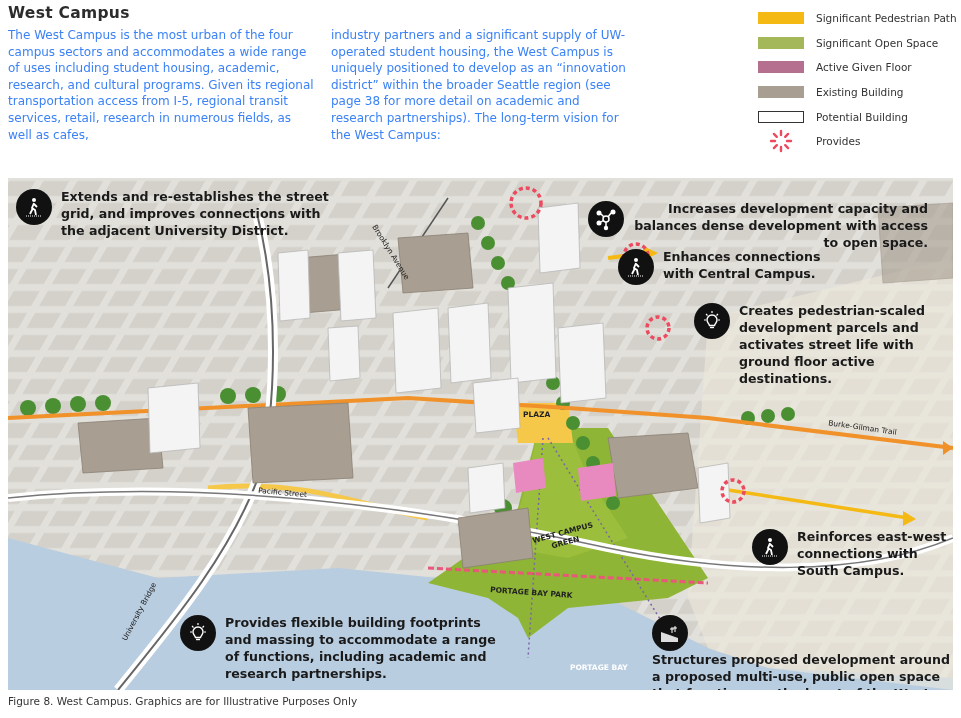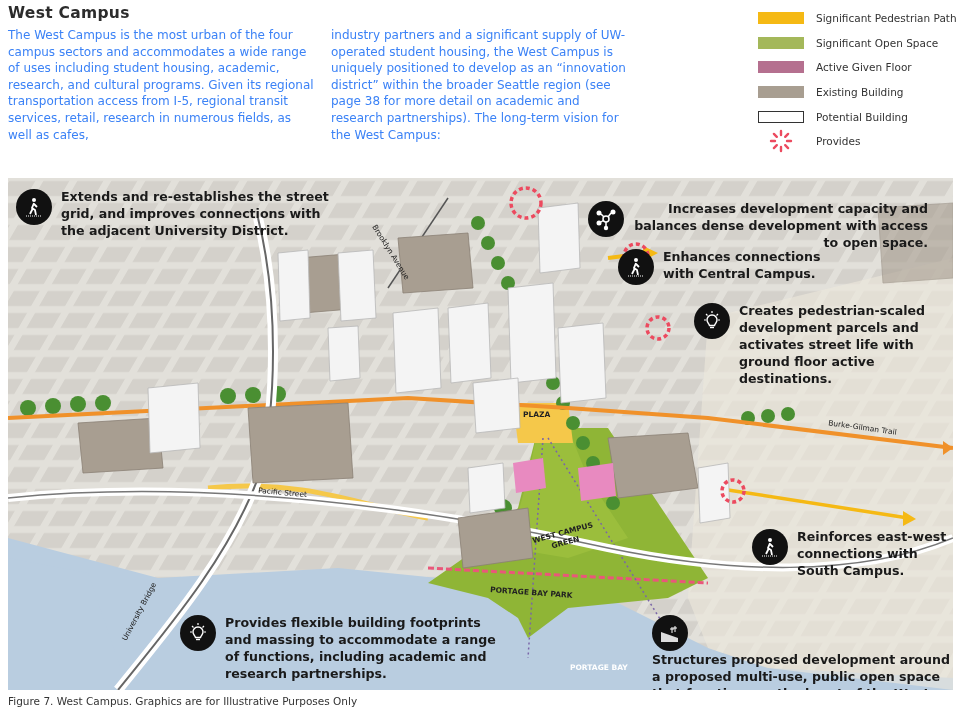--- a/index.html
+++ b/index.html
@@ -277,13 +277,13 @@
     <div class="callout-icon">
       <svg width="24" height="22" viewBox="0 0 24 22">
           <path d="M3,10 L20,16 L20,20 L3,20 Z" fill="#ddd"></path>
           <path d="M14,5 L14,11 M17,4 L17,10 M12,7 L16,7 M15,6 L19,6" stroke="#fff" stroke-width="1"></path>
         </svg>
     </div>
     <div class="callout-text">Structures proposed development around a proposed multi-use, public open space that functions as the heart of the West Campus.</div>
   </div>
 </div>
 
-<div class="caption">Figure 7. West Campus. Graphics are for Illustrative Purposes Only</div>
+<div class="caption">Figure 8. West Campus. Graphics are for Illustrative Purposes Only</div>
 
 </body></html>

